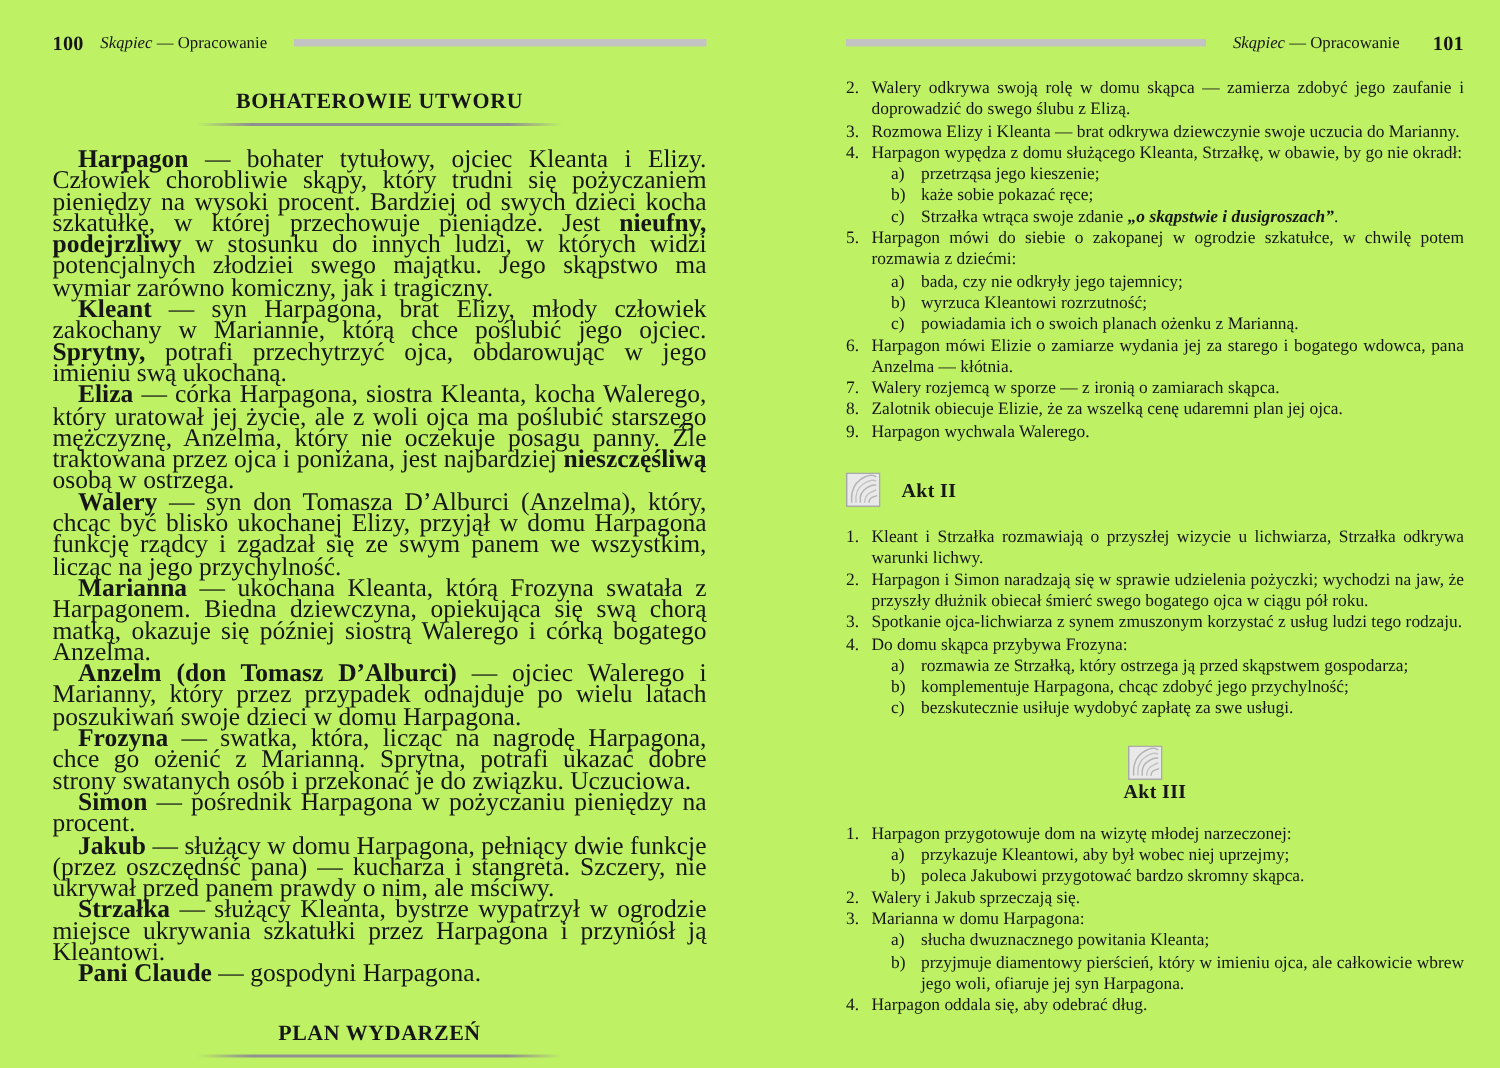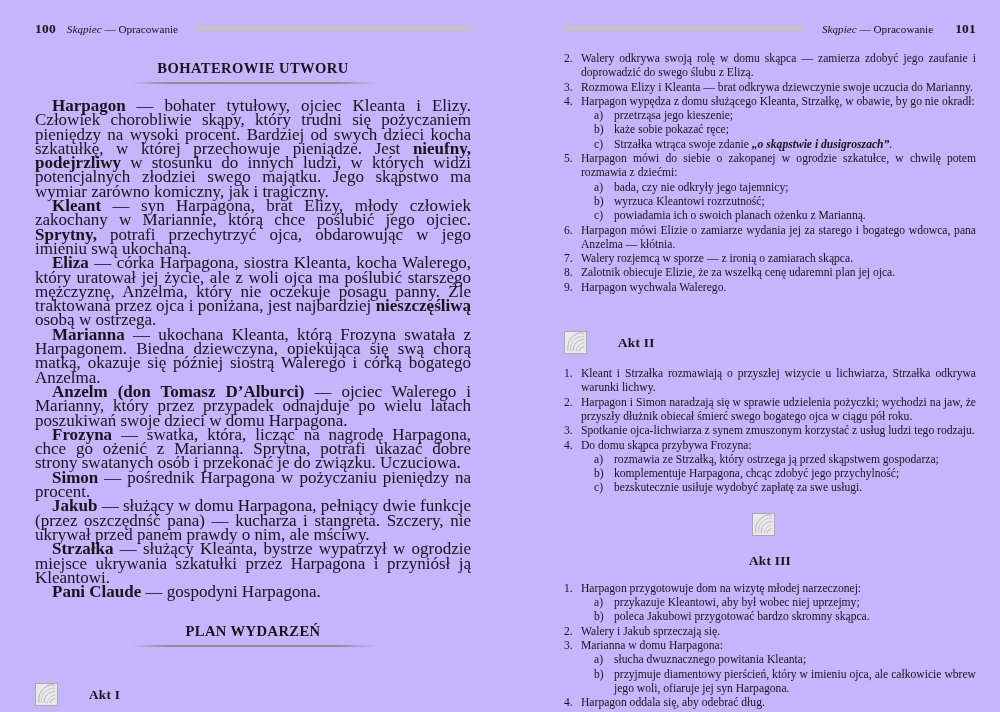--- a/index.html
+++ b/index.html
@@ -1,16 +1,16 @@
 <!DOCTYPE html>
 <html><head>
 <meta charset="utf-8">
 <style>
   html,body{margin:0;padding:0;background:#ffffff;}
-  .spread{position:relative;width:1000px;height:712px;background:#c4b5fd;overflow:hidden;
+  .spread{position:relative;width:1000px;height:712px;background:#bef264;overflow:hidden;
           font-family:"Liberation Serif","DejaVu Serif",serif;color:#161616;}
   .page{position:absolute;top:0;}
   .page-left{left:35px;width:436px;}
   .page-right{left:564px;width:412px;}
 
   .page-header{display:flex;align-items:center;margin-top:21px;height:15px;}
   .pgnum{font-weight:bold;font-size:13.5px;letter-spacing:0.2px;}
   .pgtitle{font-size:11.2px;}
   .pgtitle .it{font-style:italic;}
   .hbar{height:5px;background:#c3c3c3;flex:1;}
@@ -20,21 +20,21 @@
   .page-right .pgnum{margin-left:22px;}
   .page-right .page-header{justify-content:flex-end;}
 
   h2.section{text-align:center;font-size:14.6px;font-weight:bold;letter-spacing:0.4px;
              margin:24px 0 5px 0;}
   .rule{height:2px;width:56%;margin:0 auto 15px auto;
         background:linear-gradient(90deg,rgba(130,130,130,0),#8f8f8f 15%,#8f8f8f 85%,rgba(130,130,130,0));}
 
   p.para{margin:0;text-align:justify;text-indent:17px;font-size:17px;line-height:14.3px;}
 
-  .act-head{display:flex;align-items:center;margin:36px 0 13px 0;gap:17px;}
+  .act-head{display:flex;align-items:center;margin:20px 0 13px 0;}
   .act-icon{margin-right:14px;flex:none;display:block;}
   .act-label{font-weight:bold;font-size:13.2px;letter-spacing:0.3px;}
 
   .oli{display:flex;font-size:11.6px;line-height:14.3px;margin:0;}
   .oli .n{flex:0 0 17px;}
   .oli .b{flex:1;text-align:justify;}
   .sub{margin-left:30px;}
   .sub .n{flex:0 0 20px;}
 
   .list{margin-top:16px;}
@@ -51,20 +51,21 @@
       <span class="pgtitle"><span class="it">Skąpiec</span><span> — Opracowanie</span></span>
       <div class="hbar"></div>
     </div>
 
     <h2 class="section">BOHATEROWIE UTWORU</h2>
     <div class="rule"></div>
 
     <p class="para"><span style="font-weight: bold;">Harpagon</span><span> — bohater tytułowy, ojciec Kleanta i Elizy. Człowiek chorobliwie skąpy, który trudni się pożyczaniem pieniędzy na wysoki procent. Bardziej od swych dzieci kocha szkatułkę, w której przechowuje pieniądze. Jest </span><span style="font-weight: bold;">nieufny, podejrzliwy</span><span> w stosunku do innych ludzi, w których widzi potencjalnych złodziei swego majątku. Jego skąpstwo ma wymiar zarówno komiczny, jak i tragiczny.</span></p>
     <p class="para"><span style="font-weight: bold;">Kleant</span><span> — syn Harpagona, brat Elizy, młody człowiek zakochany w Mariannie, którą chce poślubić jego ojciec. </span><span style="font-weight: bold;">Sprytny,</span><span> potrafi przechytrzyć ojca, obdarowując w jego imieniu swą ukochaną.</span></p>
     <p class="para"><span style="font-weight: bold;">Eliza</span><span> — córka Harpagona, siostra Kleanta, kocha Walerego, który uratował jej życie, ale z woli ojca ma poślubić starszego mężczyznę, Anzelma, który nie oczekuje posagu panny. Źle traktowana przez ojca i poniżana, jest najbardziej </span><span style="font-weight: bold;">nieszczęśliwą</span><span> osobą w ostrzega.</span></p>
+    <p class="para"><span style="font-weight: bold;">Walery</span><span> — syn don Tomasza D’Alburci (Anzelma), który, chcąc być blisko ukochanej Elizy, przyjął w domu Harpagona funkcję rządcy i zgadzał się ze swym panem we wszystkim, licząc na jego przychylność.</span></p>
     <p class="para"><span style="font-weight: bold;">Marianna</span><span> — ukochana Kleanta, którą Frozyna swatała z Harpagonem. Biedna dziewczyna, opiekująca się swą chorą matką, okazuje się później siostrą Walerego i córką bogatego Anzelma.</span></p>
     <p class="para"><span style="font-weight: bold;">Anzelm (don Tomasz D’Alburci)</span><span> — ojciec Walerego i Marianny, który przez przypadek odnajduje po wielu latach poszukiwań swoje dzieci w domu Harpagona.</span></p>
     <p class="para"><span style="font-weight: bold;">Frozyna</span><span> — swatka, która, licząc na nagrodę Harpagona, chce go ożenić z Marianną. Sprytna, potrafi ukazać dobre strony swatanych osób i przekonać je do związku. Uczuciowa.</span></p>
     <p class="para"><span style="font-weight: bold;">Simon</span><span> — pośrednik Harpagona w pożyczaniu pieniędzy na procent.</span></p>
     <p class="para"><span style="font-weight: bold;">Jakub</span><span> — służący w domu Harpagona, pełniący dwie funkcje (przez oszczędnść pana) — kucharza i stangreta. Szczery, nie ukrywał przed panem prawdy o nim, ale mściwy.</span></p>
     <p class="para"><span style="font-weight: bold;">Strzałka</span><span> — służący Kleanta, bystrze wypatrzył w ogrodzie miejsce ukrywania szkatułki przez Harpagona i przyniósł ją Kleantowi.</span></p>
     <p class="para"><span style="font-weight: bold;">Pani Claude</span><span> — gospodyni Harpagona.</span></p>
 
     <h2 class="section">PLAN WYDARZEŃ</h2>
     <div class="rule"></div>

